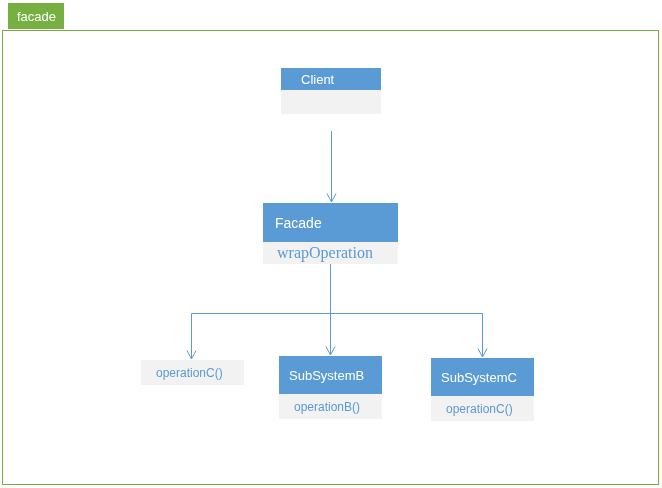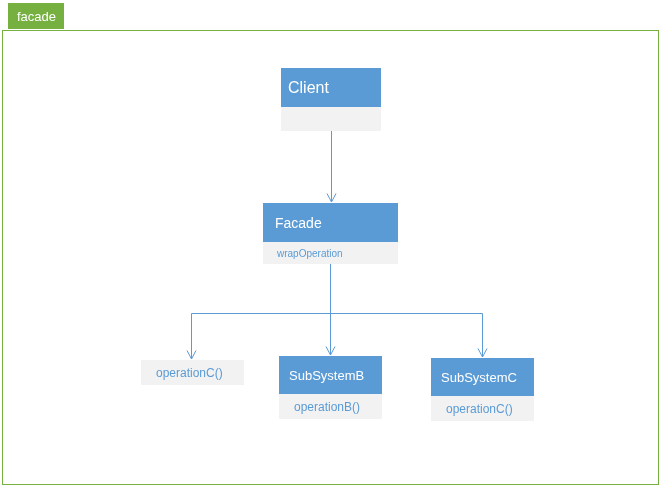--- a/index.html
+++ b/index.html
@@ -72,26 +72,26 @@
   .node-body {
     background: var(--node-body-bg);
     color: var(--node-body-text);
     display: flex;
     align-items: center;
     overflow: hidden;
     white-space: nowrap;
   }
 
   .node-client { left: 281px; top: 68px; width: 100px; }
-  .node-client .node-header { height: 39px; font-size: 16px; padding-left: 7px; }
+  .node-client .node-header { height: 22px; font-size: 13px; padding-left: 20px; }
   .node-client .node-body   { height: 24px; font-size: 12px; padding-left: 14px; }
 
   .node-facade { left: 263px; top: 203px; width: 135px; }
   .node-facade .node-header { height: 39px; font-size: 14px; padding-left: 12px; }
-  .node-facade .node-body   { height: 22px; font-size: 10px; padding-left: 14px; }
+  .node-facade .node-body   { height: 22px; font-size: 16px; padding-left: 14px; font-family: Liberation Serif, serif; }
 
   .node-subsystem-a { left: 141px; top: 360px; width: 103px; }
   .node-subsystem-b { left: 279px; top: 356px; width: 103px; }
   .node-subsystem-c { left: 431px; top: 358px; width: 103px; }
   .node-subsystem-a .node-header,
   .node-subsystem-b .node-header,
   .node-subsystem-c .node-header { height: 38px; font-size: 13px; padding-left: 10px; }
   .node-subsystem-a .node-body,
   .node-subsystem-b .node-body,
   .node-subsystem-c .node-body { height: 25px; font-size: 12px; padding-left: 15px; }

